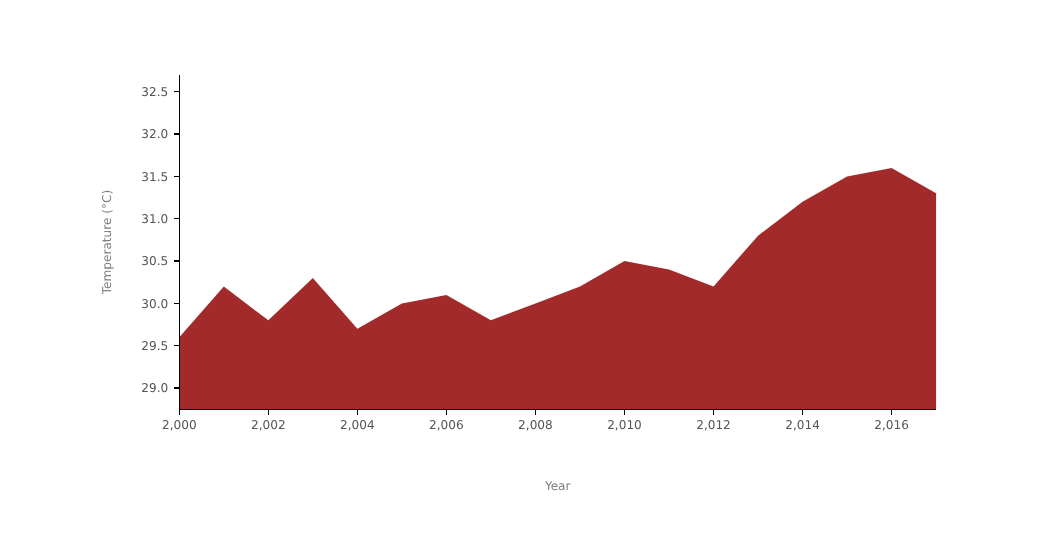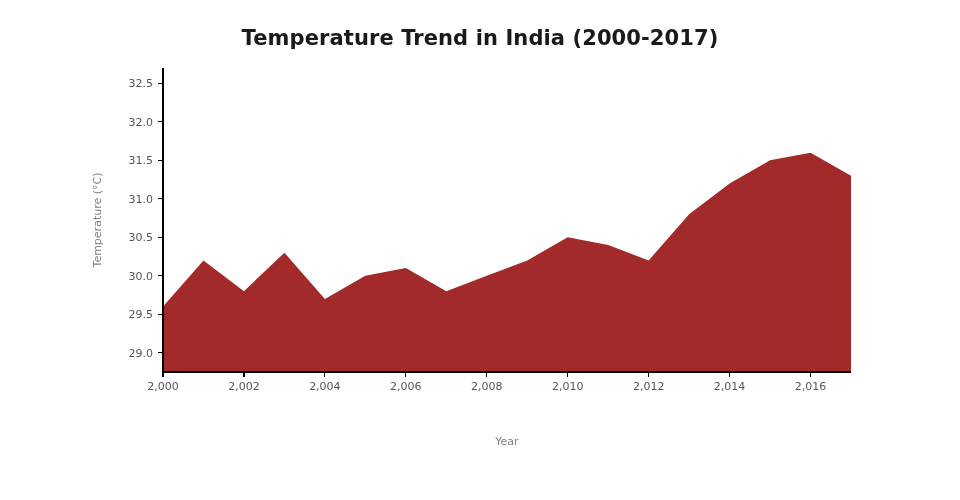--- a/index.html
+++ b/index.html
@@ -56,21 +56,20 @@
     stroke: #000000;
     stroke-width: 1.2;
     shape-rendering: crispEdges;
   }
 </style>
 </head>
 <body>
 
 <div id="chart-root">
 
-  <div id="chart-title">Temperature Trend in India (2000-2017)</div>
 
   <svg id="plot-svg" width="960" height="500">
 
     <path id="area-path" class="area-series" fill="#a32a2a" stroke="none" d="M 163 306.5822784810126 L 203.47 260.41 L 243.94 291.19 L 284.41 252.71 L 324.88 298.89 L 365.35 275.80 L 405.82 268.10 L 446.29 291.19 L 486.76 275.80 L 527.24 260.41 L 567.71 237.32 L 608.18 245.01 L 648.65 260.41 L 689.12 214.23 L 729.59 183.44 L 770.06 160.35 L 810.53 152.66 L 851.00 175.75 L 851.00 372 L 163.00 372 Z"></path>
 
     <path id="axis-left" class="axis-line" d="M 163 68 L 163 372"></path>
     <path id="axis-bottom" class="axis-line" d="M 163 372 L 851 372"></path>
 
     <g id="y-ticks">
         <line x1="158" x2="163" y1="352.7594936708861" y2="352.7594936708861" class="tick-mark"></line>

